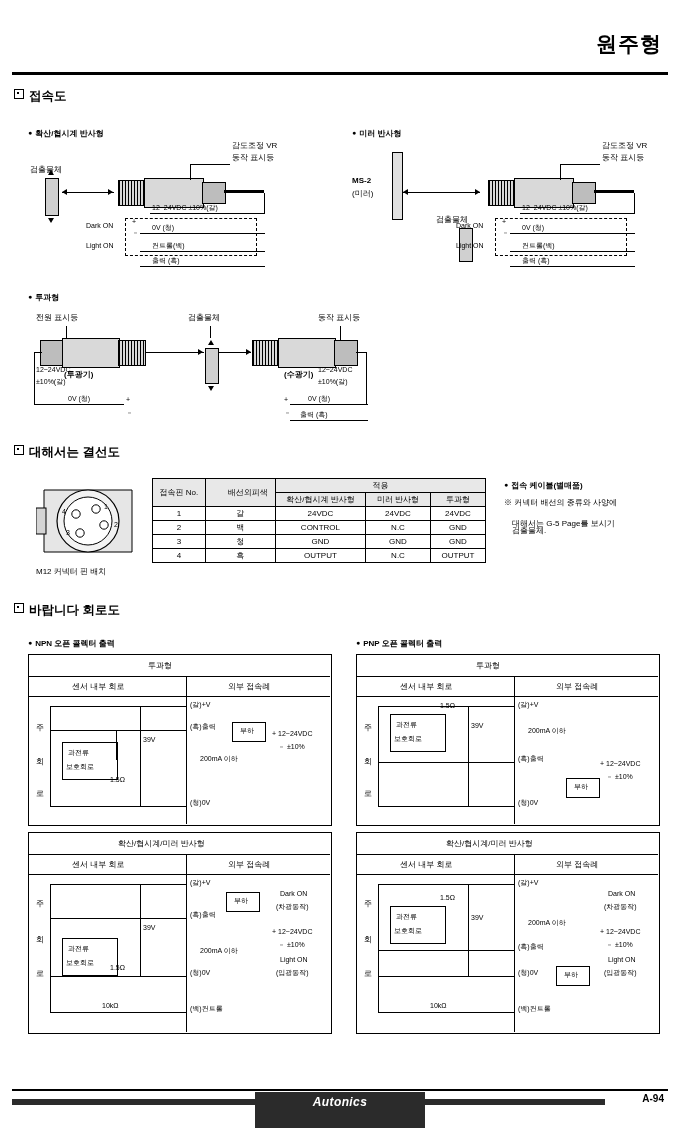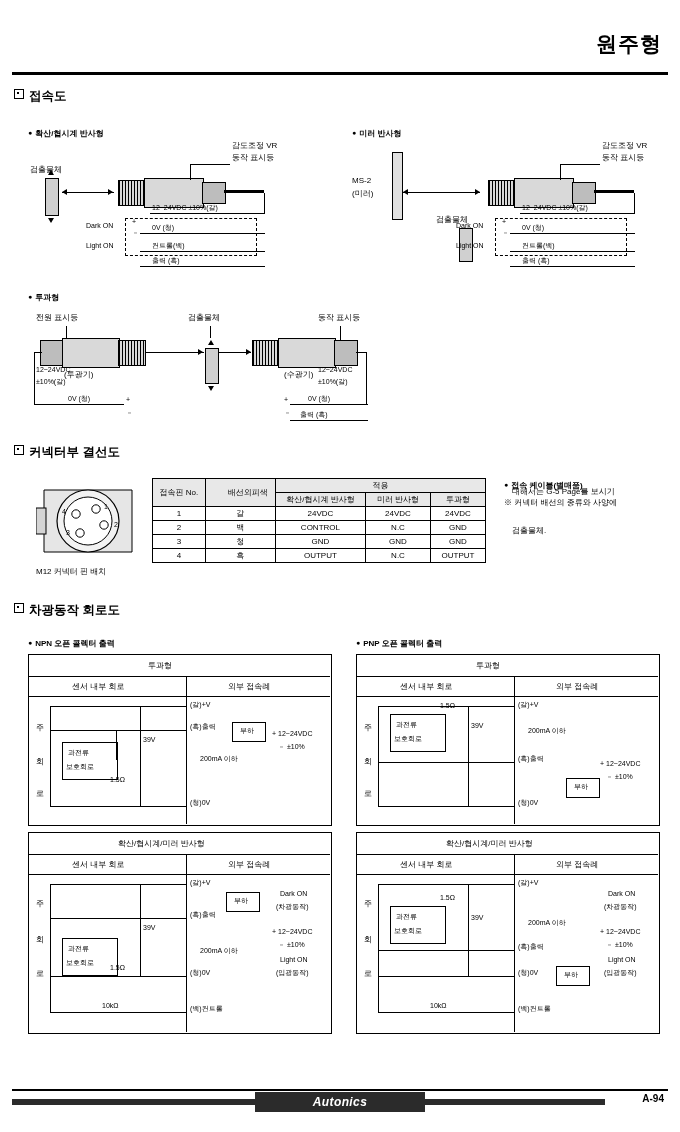--- a/index.html
+++ b/index.html
@@ -21,21 +21,21 @@
 
   
   .sec{position:absolute;font-size:12.5px;font-weight:bold;text-align:center;}
   .sec .mk{display:inline-block;width:8px;height:8px;border:1.5px solid #000;margin-right:5px;position:relative;top:-1px;}
   .sec .mk::after{content:"";position:absolute;left:1.5px;top:1.5px;width:2px;height:2px;background:#000;}
 
   .bullet{font-size:9.5px;font-weight:bold;}
   .bullet::before{content:"\25CF";font-size:7px;margin-right:3px;position:relative;top:-1px;}
 
   .lbl{position:absolute;font-size:8px;white-space:nowrap;}
-  .lbl.b{font-weight:normal;}
+  .lbl.b{font-weight:bold;}
   .lbl.sm{font-size:7px;}
 
   
   .ln{position:absolute;background:#000;}
   .hl{height:1px;}
   .vl{width:1px;}
   .dash{position:absolute;border:1px dashed #000;}
   .box{position:absolute;border:1px solid #000;}
 
   
@@ -53,21 +53,21 @@
   
   table.tbl{position:absolute;border-collapse:collapse;font-size:8px;}
   table.tbl td,table.tbl th{border:1px solid #000;text-align:center;padding:1px 2px;font-weight:normal;}
   table.tbl th{background:#e8e8e8;font-weight:normal;}
 
   
   .panel{position:absolute;border:1px solid #000;}
 
   
   .foot-rule{position:absolute;left:12px;top:1089px;width:656px;height:2px;background:#000;}
-  .foot-bar{position:absolute;left:255px;top:1092px;width:170px;height:20px;background:#2b2b2b;color:#fff;
+  .foot-bar{position:absolute;left:255px;top:1092px;width:170px;height:36px;background:#2b2b2b;color:#fff;
             font-size:12px;font-weight:bold;font-style:italic;text-align:center;line-height:20px;letter-spacing:.4px;}
   .foot-bar-l{position:absolute;left:12px;top:1099px;width:243px;height:6px;background:#2b2b2b;}
   .foot-bar-r{position:absolute;left:425px;top:1099px;width:180px;height:6px;background:#2b2b2b;}
   .foot-pg{position:absolute;right:16px;top:1093px;font-size:10px;font-weight:bold;}
 </style>
 </head>
 <body>
 
 <div class="page">
 
@@ -199,21 +199,21 @@
   <div class="ln hl" style="left:290px;top:404px;width:78px;"></div>
   <div class="ln hl" style="left:290px;top:420px;width:78px;"></div>
   <div class="lbl sm" style="left:318px;top:366px;">12~24VDC</div>
   <div class="lbl sm" style="left:318px;top:377px;">±10%(갈)</div>
   <div class="lbl sm" style="left:308px;top:394px;">0V (청)</div>
   <div class="lbl sm" style="left:300px;top:410px;">출력 (흑)</div>
   <div class="lbl sm" style="left:284px;top:396px;">+</div>
   <div class="lbl sm" style="left:284px;top:408px;">－</div>
 
   <div class="sec" style="left:14px;top:444px;">
-    <span class="mk"></span><span>커넥터부 결선도</span>
+    <span class="mk"></span><span>대해서는 결선도</span>
   </div>
 
   <svg style="position:absolute;left:36px;top:478px;" width="104" height="86">
     <polygon points="8,12 96,12 96,74 8,74" fill="#e6e6e6" stroke="#000" stroke-width="1"></polygon>
     <circle cx="52" cy="43" r="31" fill="#f2f2f2" stroke="#000" stroke-width="1.2"></circle>
     <circle cx="52" cy="43" r="24" fill="#ffffff" stroke="#000" stroke-width="1"></circle>
     <circle cx="60" cy="31" r="4.2" fill="#fff" stroke="#000"></circle>
     <circle cx="68" cy="47" r="4.2" fill="#fff" stroke="#000"></circle>
     <circle cx="44" cy="55" r="4.2" fill="#fff" stroke="#000"></circle>
     <circle cx="40" cy="36" r="4.2" fill="#fff" stroke="#000"></circle>
@@ -263,25 +263,25 @@
       <td>흑</td>
       <td>OUTPUT</td>
       <td>N.C</td>
       <td>OUTPUT</td>
     </tr>
   </tbody>
     </table>
 
   <div class="bullet lbl" style="left:504px;top:480px;">접속 케이블(별매품)</div>
   <div class="lbl" style="left:504px;top:497px;">※ 커넥터 배선의 종류와 사양에</div>
-  <div class="lbl" style="left:512px;top:486px;">대해서는 G-5 Page를 보시기</div>
+  <div class="lbl" style="left:512px;top:518px;">대해서는 G-5 Page를 보시기</div>
   <div class="lbl" style="left:512px;top:525px;">검출물체.</div>
 
   <div class="sec" style="left:14px;top:602px;">
-    <span class="mk"></span><span>차광동작 회로도</span>
+    <span class="mk"></span><span>바랍니다 회로도</span>
   </div>
 
   <div class="bullet lbl" style="left:28px;top:638px;">NPN 오픈 콜렉터 출력</div>
   <div class="bullet lbl" style="left:356px;top:638px;">PNP 오픈 콜렉터 출력</div>
 
   <div class="panel" style="left:28px;top:654px;width:302px;height:170px;"></div>
   <div class="ln hl" style="left:28px;top:676px;width:302px;"></div>
   <div class="ln vl" style="left:186px;top:676px;height:148px;"></div>
   <div class="ln hl" style="left:28px;top:696px;width:302px;"></div>
   <div class="lbl" style="left:148px;top:660px;">투과형</div>

